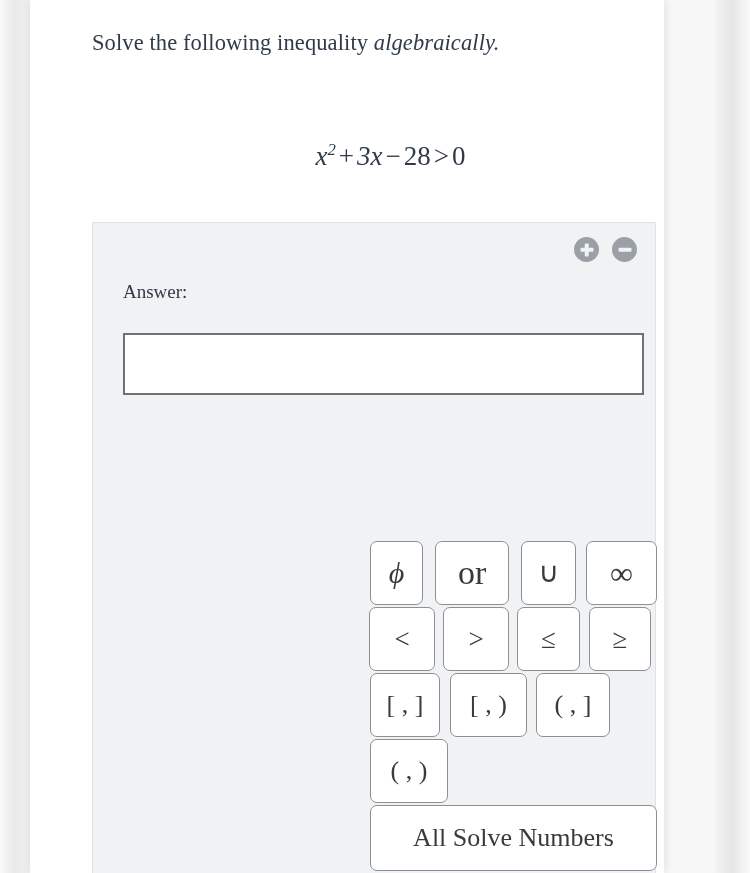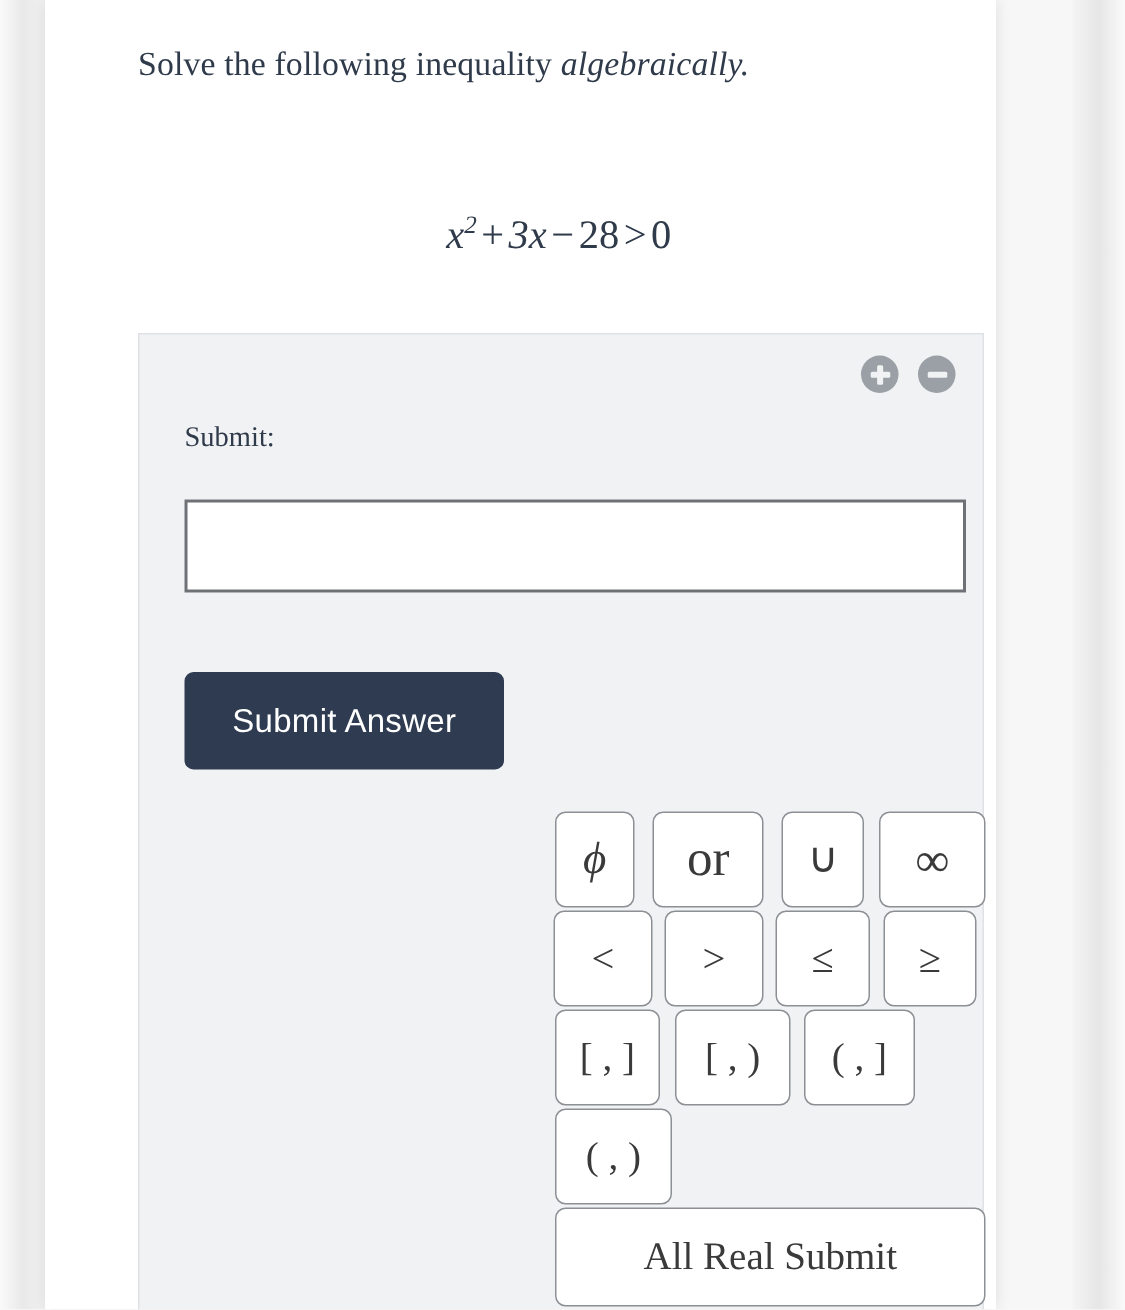--- a/index.html
+++ b/index.html
@@ -58,20 +58,21 @@
   #equation {
     position: absolute;
     left: 0;
     top: 140px;
     width: 685px;
     text-align: center;
     font-size: 27px;
     color: #2f3a4a;
     font-family: "Liberation Serif", serif;
     font-style: italic;
+    padding-left: 18px;
   }
   #equation .num, #equation .op {
     font-style: normal;
   }
   #equation sup {
     font-size: 0.62em;
     vertical-align: super;
     font-style: italic;
   }
   #equation .sp { letter-spacing: 0; padding: 0 3px; }
@@ -242,25 +243,24 @@
       <div id="zoom-controls">
         <div class="zoom-btn">
           <span class="bar-h"></span>
           <span class="bar-v"></span>
         </div>
         <div class="zoom-btn">
           <span class="bar-h"></span>
         </div>
       </div>
 
-      <div id="answer-label">Submit:</div>
+      <div id="answer-label">Answer:</div>
 
       <input id="answer-input" type="text" placeholder="" style="">
 
-      <button id="submit-btn">Submit Answer</button>
 
       <div id="keypad">
 
         <div class="kp-row row1">
           <button class="kp-btn phi gap-d">ϕ</button>
           <button class="kp-btn or  gap-d">or</button>
           <button class="kp-btn cup gap-c">∪</button>
           <button class="kp-btn inf">∞</button>
         </div>
 
@@ -275,19 +275,19 @@
           <button class="kp-btn brk  gap-c">[ , ]</button>
           <button class="kp-btn brk2 gap-b">[ , )</button>
           <button class="kp-btn brk3">( , ]</button>
         </div>
 
         <div class="kp-row row4">
           <button class="kp-btn brk4">( , )</button>
         </div>
 
         <div class="kp-row row5">
-          <button class="kp-btn allreal">All Real Submit</button>
+          <button class="kp-btn allreal">All Solve Numbers</button>
         </div>
 
       </div>
     </div>
   </div>
 </div>
 
 </body></html>

